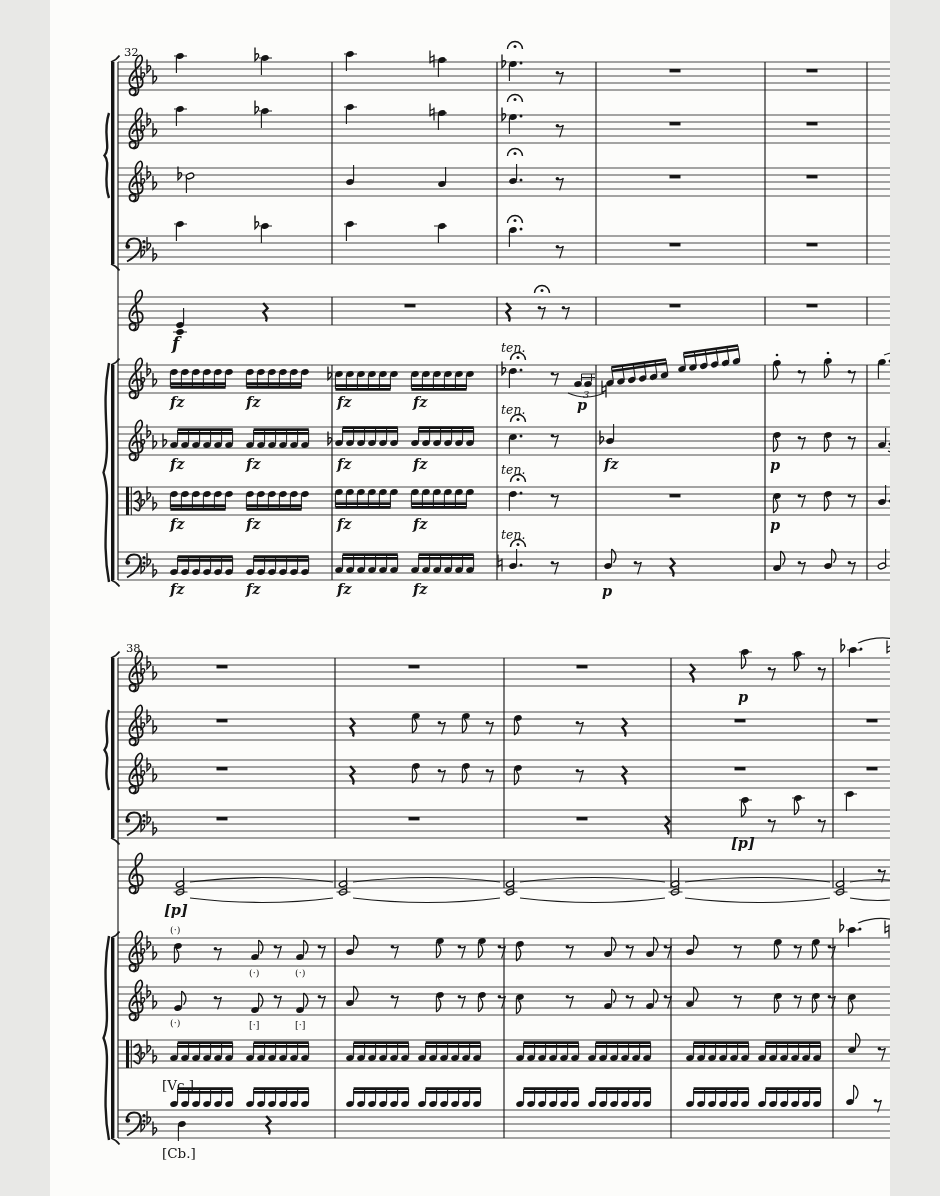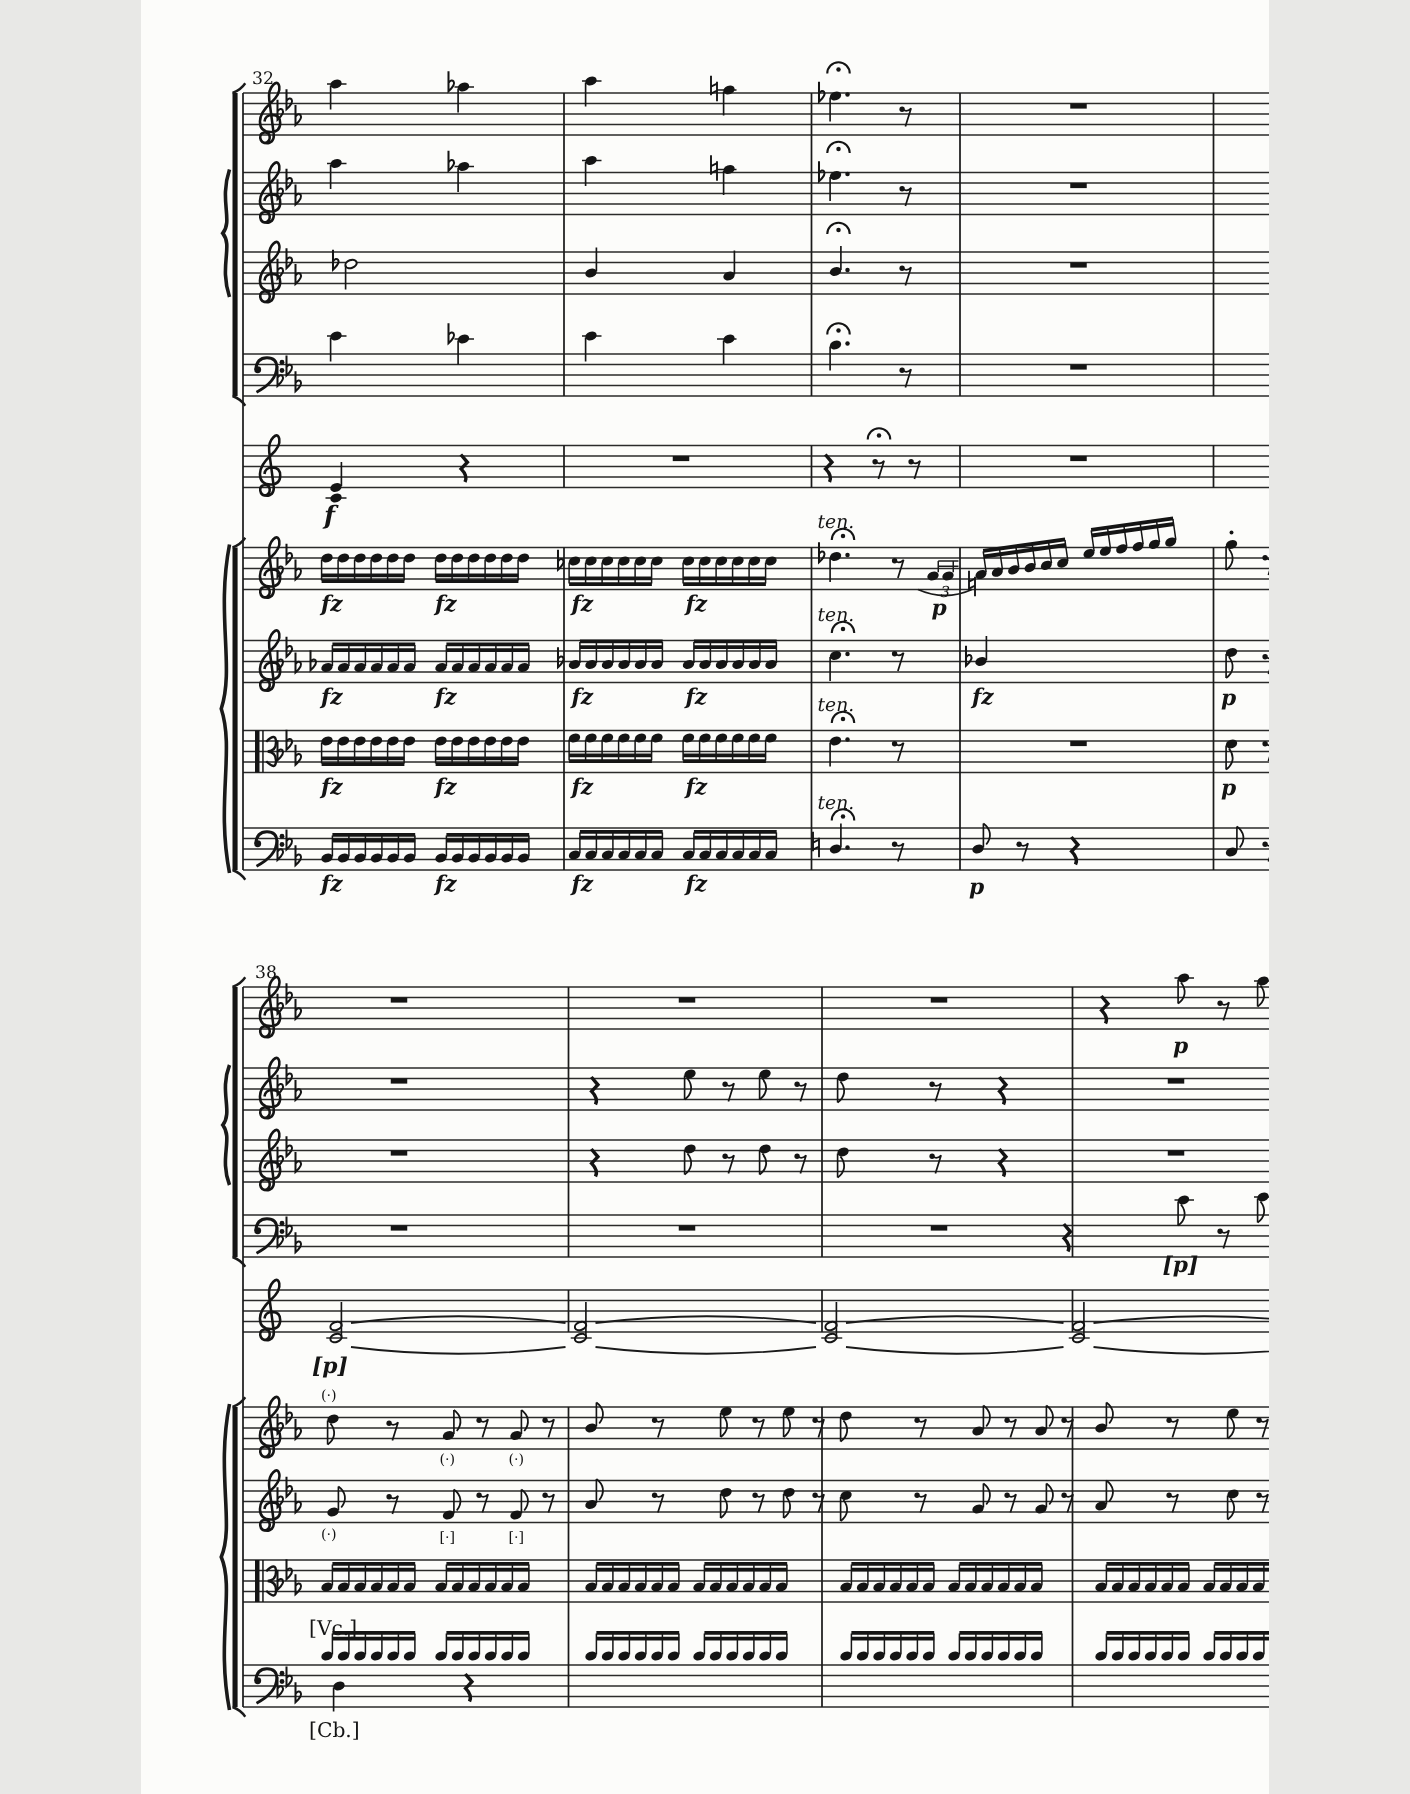--- a/index.html
+++ b/index.html
@@ -1,16 +1,16 @@
 <!DOCTYPE html>
 <html><head>
 <meta charset="utf-8">
 <style>
   html,body{margin:0;padding:0;background:#e8e8e6;}
-  .page{position:relative;width:752px;height:1196px;background:#fcfcfa;margin:0 auto;overflow:hidden;}
+  .page{position:relative;width:840px;height:1196px;background:#fcfcfa;margin:0 auto;overflow:hidden;}
   svg{display:block;}
   .st{stroke:#2a2a2a;stroke-width:.85;fill:none;}
   .bl{stroke:#1a1a1a;stroke-width:1.15;fill:none;}
   .ble{stroke:#1a1a1a;stroke-width:1.4;fill:none;}
   .ln{stroke:#1a1a1a;stroke-width:1;fill:none;}
   .sl{stroke:#1a1a1a;stroke-width:1.2;fill:none;}
   .brc{stroke:#1a1a1a;stroke-width:2.4;fill:none;}
   .hk{stroke:#1a1a1a;stroke-width:1.6;fill:none;}
   .ink{fill:#141414;}
   text{fill:#141414;}

